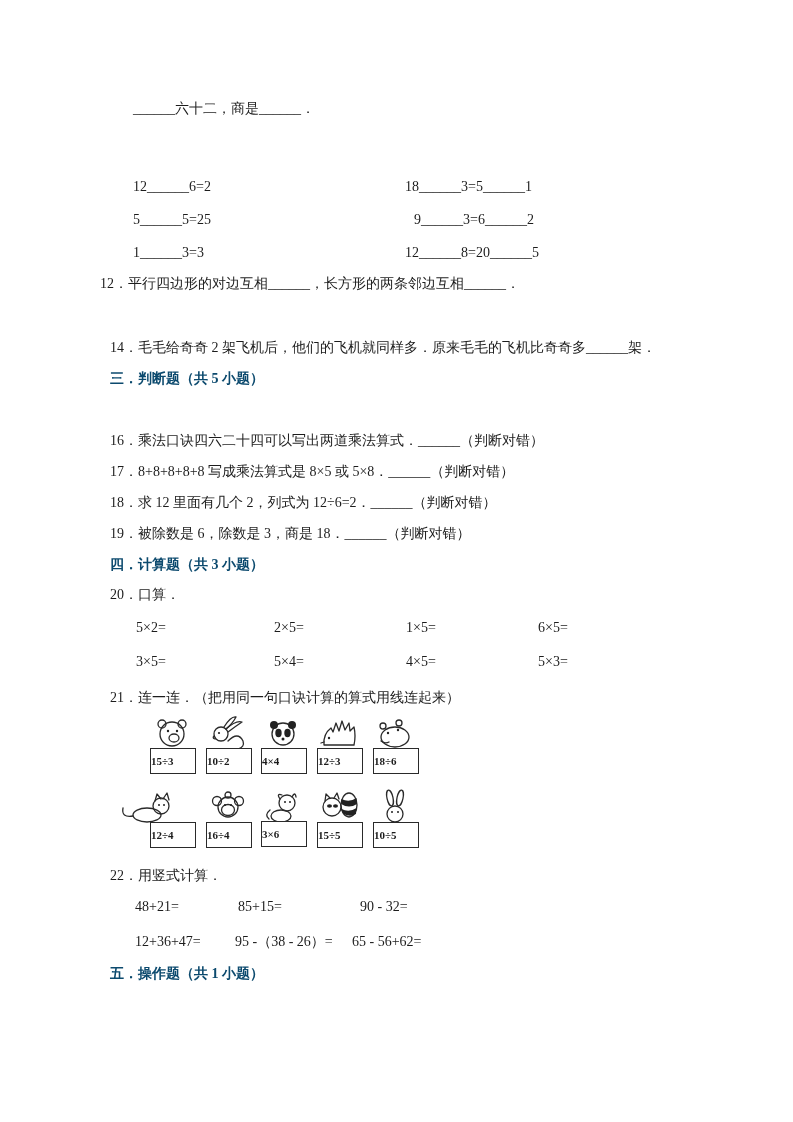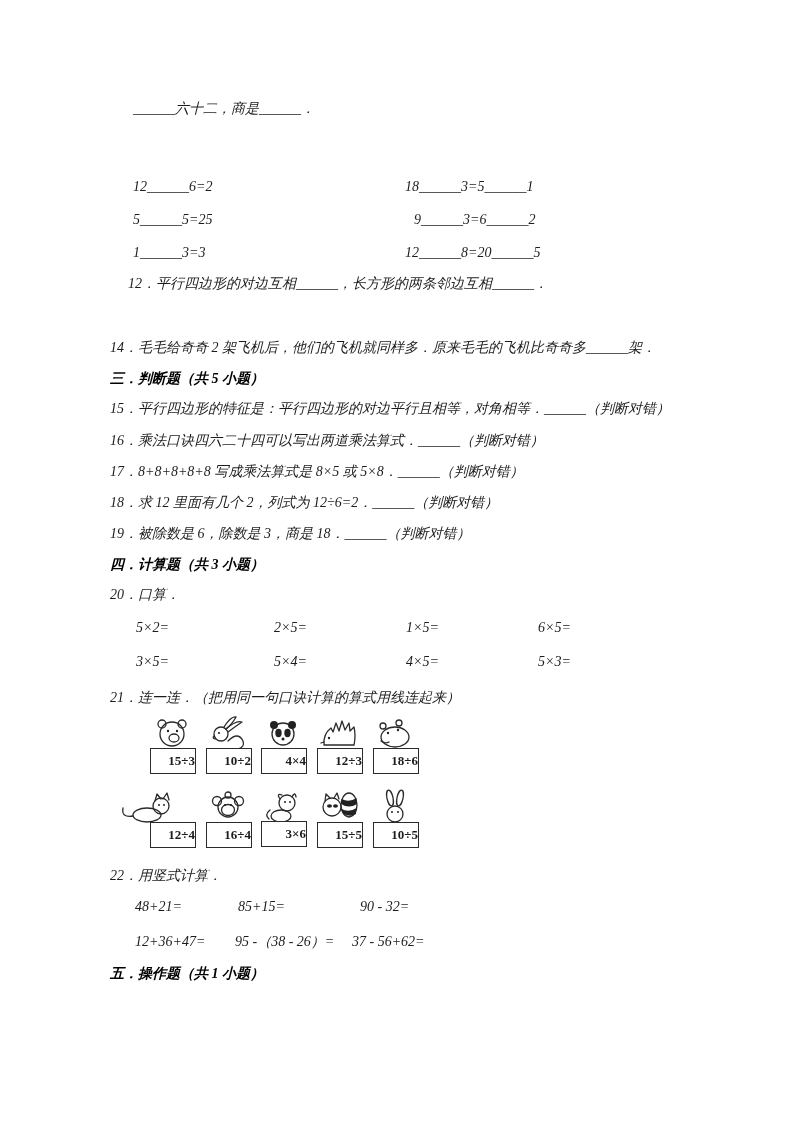--- a/index.html
+++ b/index.html
@@ -2,52 +2,51 @@
 <html><head>
 <meta charset="utf-8">
 <style>
   html,body{margin:0;padding:0;}
   body{
     width:793px;height:1122px;background:#ffffff;position:relative;
     font-family:"Liberation Serif","DejaVu Serif",serif;
     color:#1c1c1c;font-size:14px;
   }
   .page{position:absolute;inset:0;background:#ffffff;overflow:hidden;}
-  .ln{position:absolute;white-space:nowrap;line-height:20px;font-style:italic;}
-  .sec{font-weight:700;color:#000000;}
+  .ln{position:absolute;white-space:nowrap;line-height:20px;}
+  .sec{font-weight:700;color:#0c4a6e;}
   .pic{position:absolute;}
   .expr-box{
     position:absolute;width:44px;height:24px;border:1.4px solid #2a2a2a;
-    background:#fff;text-align:right;line-height:24px;
-    font-weight:700;font-size:13px;color:#1c1c1c;
+    background:#fff;text-align:left;line-height:24px;
+    font-weight:700;font-size:11px;color:#1c1c1c;
   }
   .animal{position:absolute;}
   .animal svg{display:block;}
   .doodle{stroke:#2a2a2a;fill:none;stroke-width:1.3;stroke-linecap:round;stroke-linejoin:round;}
   .doodle .fill{fill:#222;stroke:none;}
 </style>
 </head>
 <body>
 
 <div class="page">
 
   <div class="ln" style="left:133px;top:99px">______六十二，商是______．</div>
 
   <div class="ln" style="left:133px;top:177px">12______6=2</div>
   <div class="ln" style="left:405px;top:177px">18______3=5______1</div>
   <div class="ln" style="left:133px;top:210px">5______5=25</div>
   <div class="ln" style="left:414px;top:210px">9______3=6______2</div>
   <div class="ln" style="left:133px;top:243px">1______3=3</div>
   <div class="ln" style="left:405px;top:243px">12______8=20______5</div>
 
-  <div class="ln" style="left:128px;top:274px">12．平行四边形的对边互相______，长方形的两条邻边互相______．</div>
+  <div class="ln" style="left:100px;top:274px">12．平行四边形的对边互相______，长方形的两条邻边互相______．</div>
   <div class="ln" style="left:110px;top:338px">14．毛毛给奇奇 2 架飞机后，他们的飞机就同样多．原来毛毛的飞机比奇奇多______架．</div>
 
   <div class="ln sec" style="left:110px;top:369px">三．判断题（共 5 小题）</div>
-  <div class="ln" style="left:110px;top:399px">15．平行四边形的特征是：平行四边形的对边平行且相等，对角相等．______（判断对错）</div>
   <div class="ln" style="left:110px;top:431px">16．乘法口诀四六二十四可以写出两道乘法算式．______（判断对错）</div>
   <div class="ln" style="left:110px;top:462px">17．8+8+8+8+8 写成乘法算式是 8×5 或 5×8．______（判断对错）</div>
   <div class="ln" style="left:110px;top:493px">18．求 12 里面有几个 2，列式为 12÷6=2．______（判断对错）</div>
   <div class="ln" style="left:110px;top:524px">19．被除数是 6，除数是 3，商是 18．______（判断对错）</div>
 
   <div class="ln sec" style="left:110px;top:555px">四．计算题（共 3 小题）</div>
   <div class="ln" style="left:110px;top:585px">20．口算．</div>
 
   <div class="ln" style="left:136px;top:618px">5×2=</div>
   <div class="ln" style="left:274px;top:618px">2×5=</div>
@@ -197,17 +196,17 @@
     <div class="expr-box" style="left:202px;top:110px">15÷5</div>
     <div class="expr-box" style="left:258px;top:110px">10÷5</div>
   </div>
 
   <div class="ln" style="left:110px;top:866px">22．用竖式计算．</div>
   <div class="ln" style="left:135px;top:897px">48+21=</div>
   <div class="ln" style="left:238px;top:897px">85+15=</div>
   <div class="ln" style="left:360px;top:897px">90 - 32=</div>
   <div class="ln" style="left:135px;top:932px">12+36+47=</div>
   <div class="ln" style="left:235px;top:932px">95 -（38 - 26）=</div>
-  <div class="ln" style="left:352px;top:932px">37 - 56+62=</div>
+  <div class="ln" style="left:352px;top:932px">65 - 56+62=</div>
 
   <div class="ln sec" style="left:110px;top:964px">五．操作题（共 1 小题）</div>
 
 </div>
 
 </body></html>

